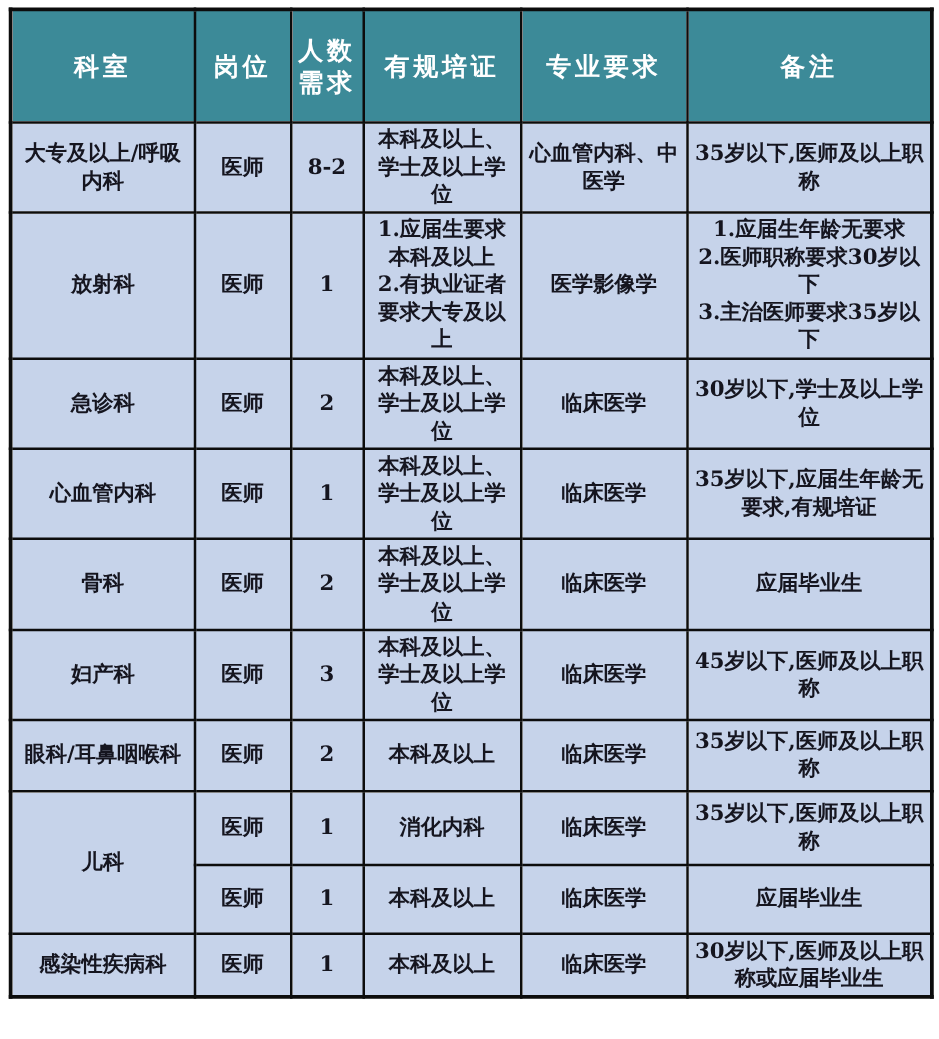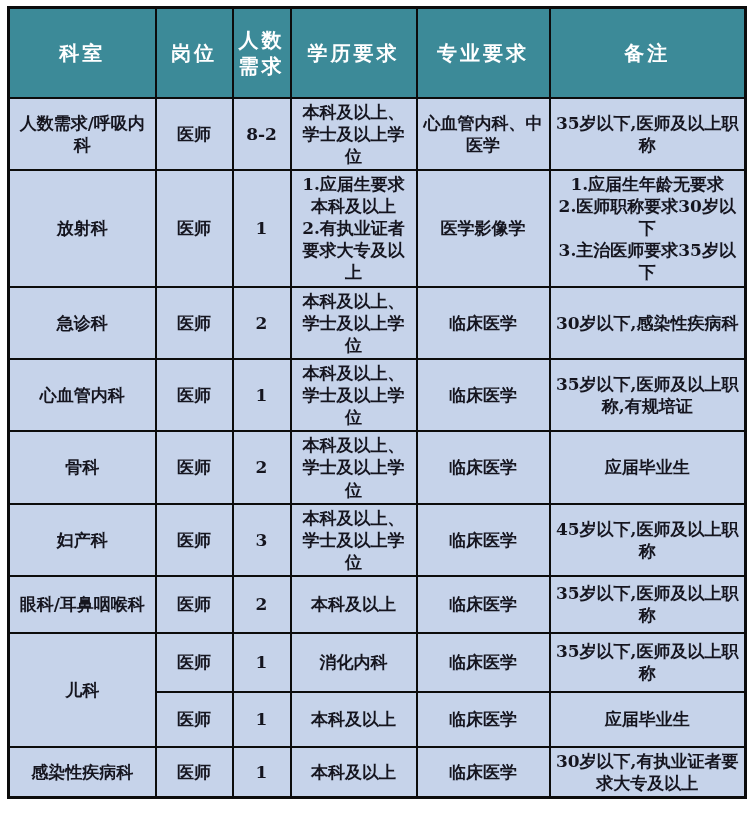--- a/index.html
+++ b/index.html
@@ -80,28 +80,28 @@
         <col class="c-count">
         <col class="c-edu">
         <col class="c-major">
         <col class="c-notes">
     </colgroup>
     <thead>
       <tr>
         <th>科室</th>
         <th>岗位</th>
         <th>人数需求</th>
-        <th>学历要求</th>
+        <th>有规培证</th>
         <th>专业要求</th>
         <th>备注</th>
       </tr>
     </thead>
     <tbody>
       <tr>
-        <td>人数需求/呼吸内科</td>
+        <td>大专及以上/呼吸内科</td>
         <td>医师</td>
         <td>8-2</td>
         <td>本科及以上、学士及以上学位</td>
         <td>心血管内科、中医学</td>
         <td>35岁以下,医师及以上职称</td>
       </tr>
       <tr>
         <td>放射科</td>
         <td>医师</td>
         <td>1</td>
@@ -111,29 +111,29 @@
         <td class="list-cell">1.应届生年龄无要求
 2.医师职称要求30岁以下
 3.主治医师要求35岁以下</td>
       </tr>
       <tr>
         <td>急诊科</td>
         <td>医师</td>
         <td>2</td>
         <td>本科及以上、学士及以上学位</td>
         <td>临床医学</td>
-        <td>30岁以下,感染性疾病科</td>
+        <td>30岁以下,学士及以上学位</td>
       </tr>
       <tr>
         <td>心血管内科</td>
         <td>医师</td>
         <td>1</td>
         <td>本科及以上、学士及以上学位</td>
         <td>临床医学</td>
-        <td>35岁以下,医师及以上职称,有规培证</td>
+        <td>35岁以下,应届生年龄无要求,有规培证</td>
       </tr>
       <tr>
         <td>骨科</td>
         <td>医师</td>
         <td>2</td>
         <td>本科及以上、学士及以上学位</td>
         <td>临床医学</td>
         <td>应届毕业生</td>
       </tr>
       <tr>
@@ -166,17 +166,17 @@
         <td>本科及以上</td>
         <td>临床医学</td>
         <td>应届毕业生</td>
       </tr>
       <tr>
         <td>感染性疾病科</td>
         <td>医师</td>
         <td>1</td>
         <td>本科及以上</td>
         <td>临床医学</td>
-        <td>30岁以下,有执业证者要求大专及以上</td>
+        <td>30岁以下,医师及以上职称或应届毕业生</td>
       </tr>
     </tbody>
   </table>
 </div>
 
 </body></html>

